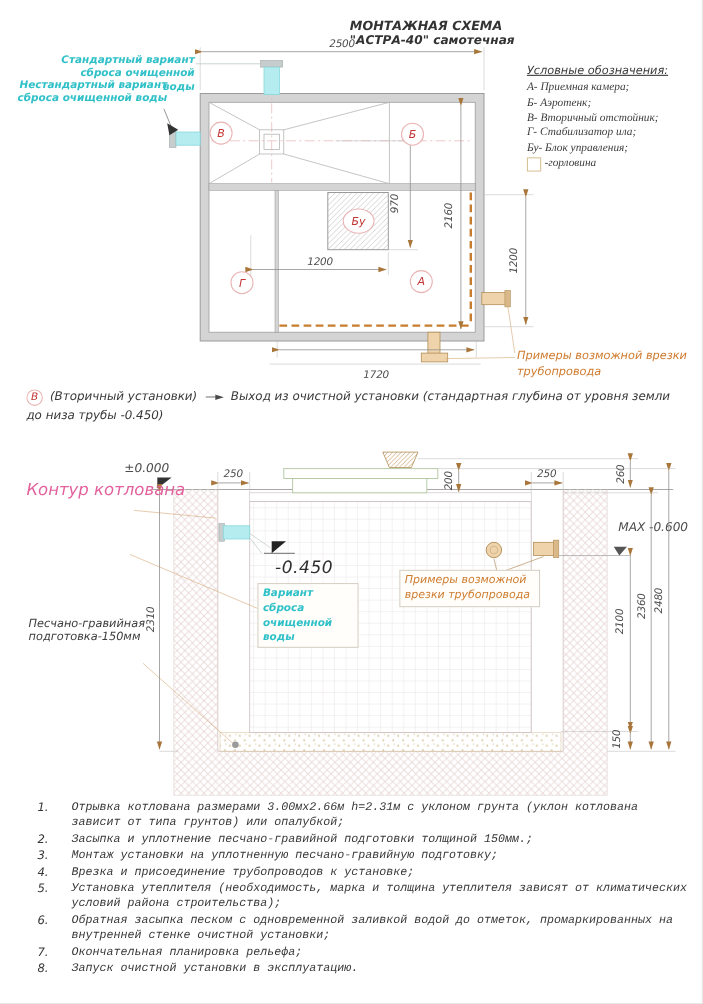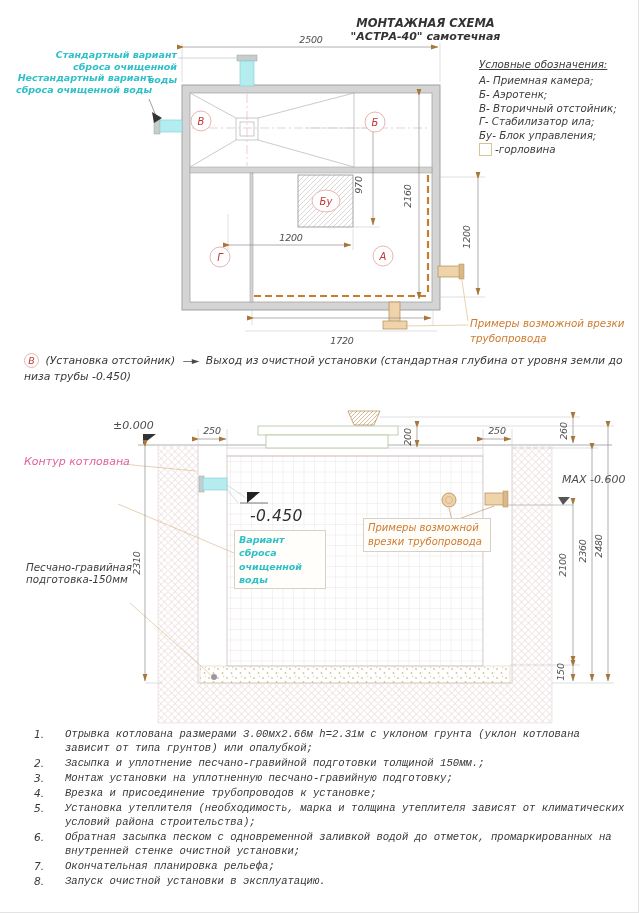--- a/index.html
+++ b/index.html
@@ -7,32 +7,32 @@
         font-family:"DejaVu Sans",sans-serif;font-style:italic;color:#3a3a3a;
         border-right:1px solid #e3e3e3;border-bottom:1px solid #e3e3e3;box-sizing:border-box;}
   svg{position:absolute;left:0;top:0;}
   svg text{font-family:"DejaVu Sans",sans-serif;font-style:italic;}
   .dimt{font-size:9.5px;fill:#4d4d4d;letter-spacing:-0.2px;}
   .cht{font-size:10px;fill:#c43535;}
   .lvl{font-size:11px;fill:#4d4d4d;}
   .big{font-size:15.5px;fill:#2e2e2e;letter-spacing:0.5px;}
   .halo{paint-order:stroke;stroke:#ffffff;stroke-width:3px;}
   .ov{position:absolute;line-height:1.25;}
-  .title{left:318px;top:16px;width:215px;text-align:center;font-size:11.5px;font-weight:bold;color:#333;}
+  .title{left:318px;top:16px;width:215px;font-size:11.5px;font-weight:bold;color:#333;}
   .title .t2{font-size:11px;}
   .legend{left:479px;top:58px;width:150px;font-size:10.3px;color:#3c3c3c;}
   .legend .hd{text-decoration:underline;margin-bottom:3px;}
-  .legend .row{margin-bottom:1px;display:flex;align-items:center;}
+  .legend .row{margin-bottom:1px;display:flex;align-items:center;font-family:Liberation Serif, serif;}
   .legend-sq{display:inline-block;width:11px;height:11px;border:1px solid #d9c49a;margin-right:3px;flex:0 0 auto;}
   .cyanlab{color:#2fc0c8;font-size:9.5px;font-weight:bold;line-height:1.3;}
   .cl1{left:53px;top:49px;width:124px;text-align:right;}
   .cl2{left:16px;top:72px;width:136px;text-align:right;}
   .orangelab{color:#cf7b2e;font-size:10.3px;line-height:1.45;}
   .ol-plan{left:470px;top:316px;width:168px;}
-  .pinklab{left:24px;top:455px;color:#e2619c;font-size:11px;}
+  .pinklab{left:24px;top:436px;color:#e2619c;font-size:15px;}
   .blklab{font-size:10.3px;color:#3c3c3c;line-height:1.18;}
   .bl1{left:26px;top:493px;width:100px;}
   .bl2{left:26px;top:561px;width:110px;}
   .boxlab{position:absolute;border:1px solid #d8d2c6;background:#fffefa;padding:2px 4px;box-sizing:border-box;}
   .cyanbox{left:234px;top:530px;width:92px;color:#2fc0c8;font-size:9.5px;font-weight:bold;line-height:1.4;text-align:left;}
   .orgbox{left:363px;top:518px;width:128px;color:#cf7b2e;font-size:10px;line-height:1.42;text-align:left;}
   .notes{left:24px;top:353px;width:601px;font-size:10.8px;color:#383838;}
   .notes p{margin:0 0 2px 0;line-height:1.45;}
   .ncirc{display:inline-block;width:13px;height:13px;border:1px solid #eab5b5;border-radius:50%;
          color:#c43535;font-size:9.5px;text-align:center;line-height:13px;margin-right:3px;}
@@ -293,21 +293,21 @@
   </div>
 </div>
 
 <div class="ov cyanlab cl1">Стандартный вариант сброса очищенной воды</div>
 <div class="ov cyanlab cl2">Нестандартный вариант сброса очищенной воды</div>
 <div class="ov orangelab ol-plan">Примеры возможной врезки трубопровода</div>
 
 <div class="ov notes">
   <p>
     <span class="ncirc">В</span>
-    <span>(Установка отстойник)</span>
+    <span>(Вторичный установки)</span>
     <span class="narr">—►</span>
     <span>Выход из очистной установки (стандартная глубина от уровня земли до низа трубы -0.450)</span>
   </p>
 </div>
 
 <div class="ov pinklab">Контур котлована</div>
 <div class="ov blklab bl2">Песчано-гравийная подготовка-150мм</div>
 
 <div class="boxlab cyanbox">Вариант сброса очищенной воды</div>
 <div class="boxlab orgbox">Примеры возможной врезки трубопровода</div>

